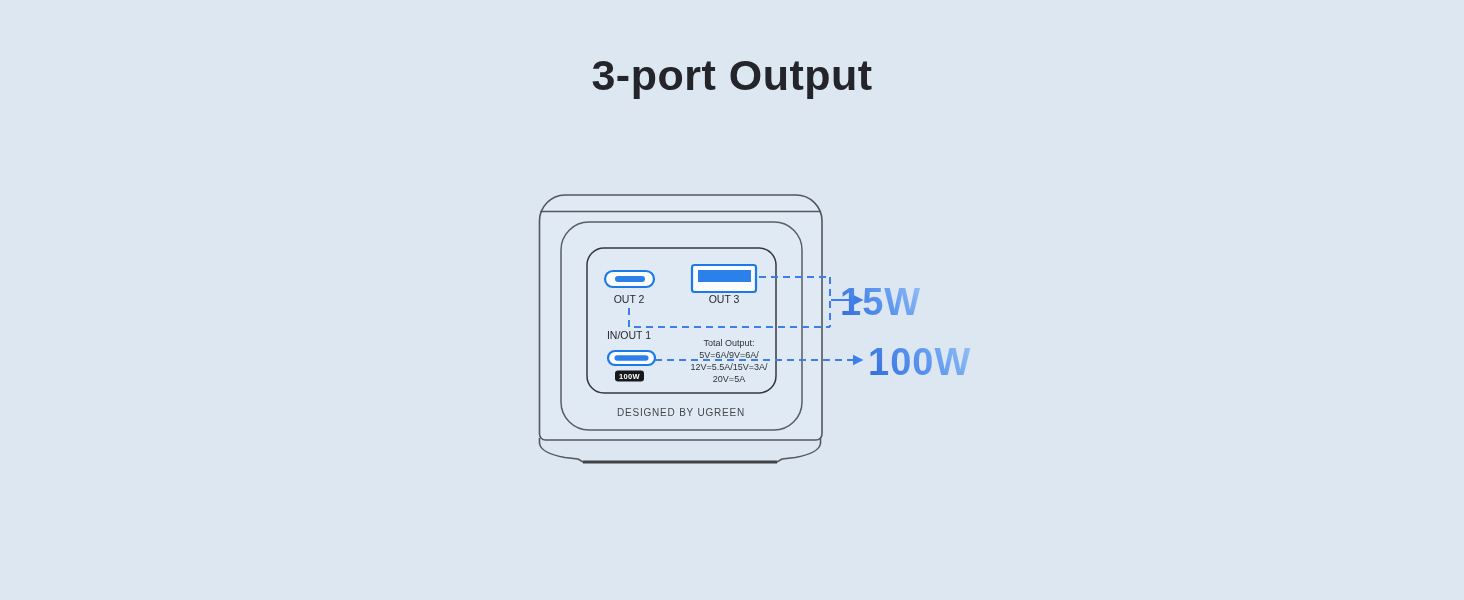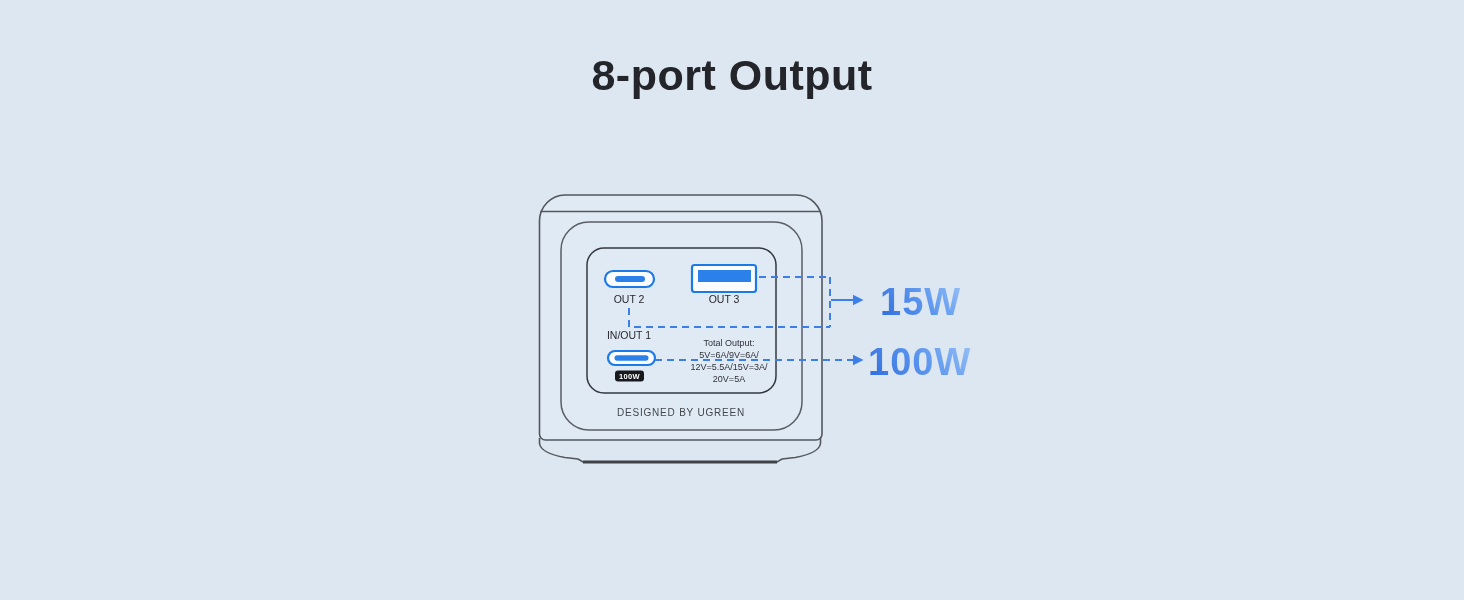--- a/index.html
+++ b/index.html
@@ -69,29 +69,29 @@
     position: absolute;
     font-size: 38px;
     font-weight: 800;
     letter-spacing: 1px;
     line-height: 1;
     background: linear-gradient(52deg, #2e6cdd 0%, #5e97ef 55%, #96c0f7 100%);
     -webkit-background-clip: text;
     background-clip: text;
     color: transparent;
   }
-  .power-15 { left: 880px; top: 283px; }
+  .power-15 { left: 840px; top: 283px; }
   .power-100 { left: 868px; top: 343px; }
 </style>
 </head>
 <body>
 
 <div class="stage">
 
-  <h1 class="title">8-port Output</h1>
+  <h1 class="title">3-port Output</h1>
 
   <svg class="charger-svg" viewBox="0 0 480 300">
 
     <g>
       <path class="outline" style="fill:#e0eaf5" d="M 45,15 H 276 A 26,26 0 0 1 302,41 V 254 A 6,6 0 0 1 296,260 H 25.5 A 6,6 0 0 1 19.5,254 V 41 A 26,26 0 0 1 45,15 Z"></path>
       <line class="outline" x1="20.5" y1="31.5" x2="300.5" y2="31.5"></line>
       <rect class="outline-light" x="41" y="42" width="241" height="208" rx="28"></rect>
       <path class="outline" d="M 19.5,258 L 19.5,263.5 C 20.5,270 28,274.5 45,277.5 L 58,279 L 63,282 L 257,282 L 262,279 L 275,277.5 C 292,274.5 299.5,270 300.5,263.5 L 300.5,258"></path>
       <line x1="63" y1="282" x2="257" y2="282" stroke="#3f4247" stroke-width="3.2"></line>
     </g>

